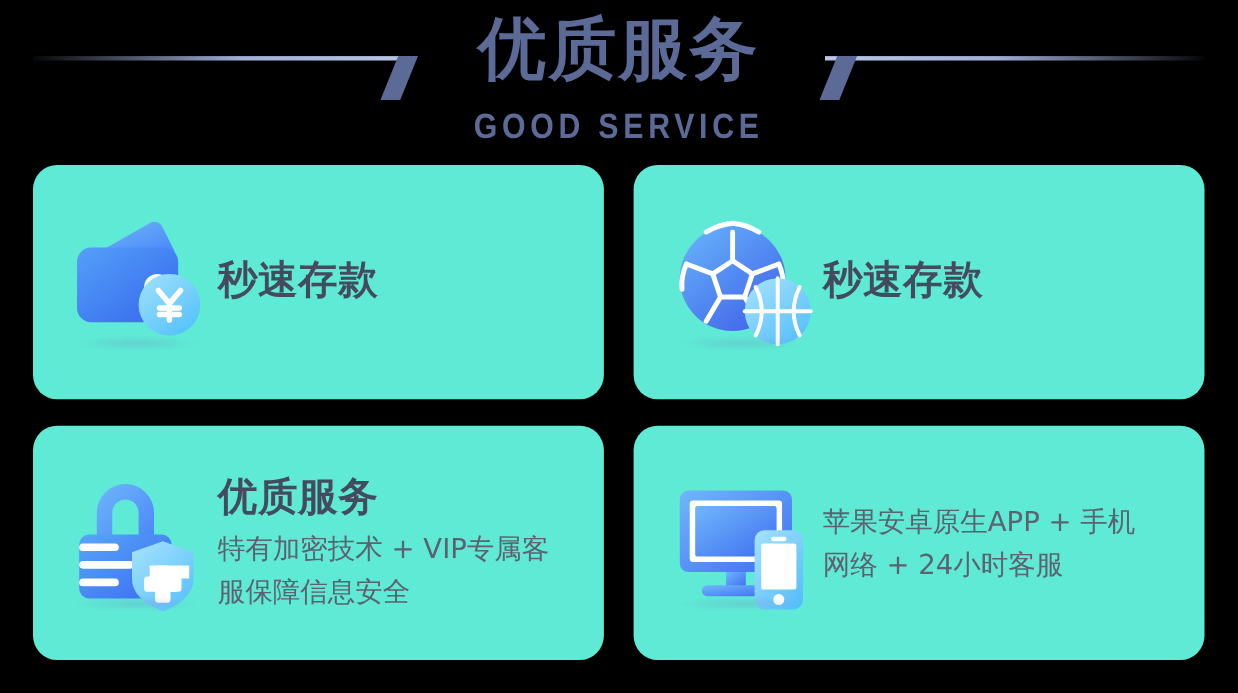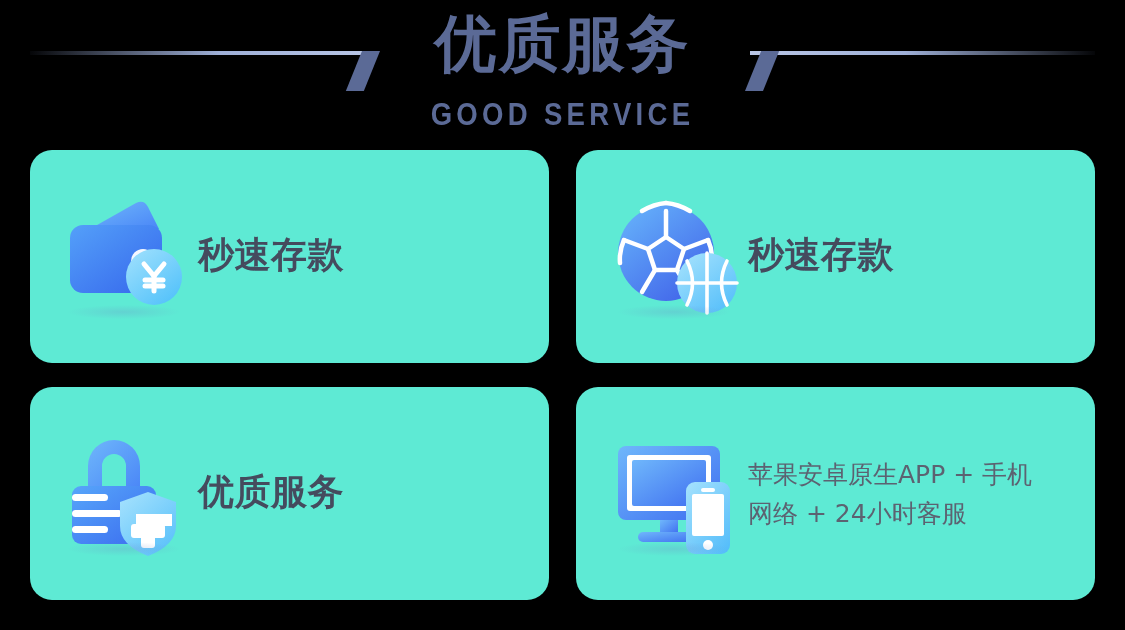--- a/index.html
+++ b/index.html
@@ -286,20 +286,21 @@
 
           <path d="M84 82 h12 v-12 h0 v12 h12 v12 h-12 v12 h-12 v-12 h-12 v-12 z" transform="translate(6,4)" fill="#ffffff"></path>
           <g fill="#ffffff">
             <rect x="83" y="86" width="14" height="34" rx="3"></rect>
             <rect x="73" y="96" width="34" height="14" rx="3"></rect>
           </g>
         </svg>
       </div>
       <div class="card-text">
         <div class="card-title">优质服务</div>
+        <div class="card-sub">特有加密技术 + VIP专属客<br>服保障信息安全</div>
       </div>
     </div>
 
     <div class="card card-4">
       <div class="card-icon">
         <div class="icon-shadow"></div>
         <svg width="136" height="132" viewBox="0 0 136 132">
           <defs>
             <linearGradient id="mg1" x1="0" y1="0" x2="1" y2="1">
               <stop offset="0" stop-color="#6fb7fb"></stop>

